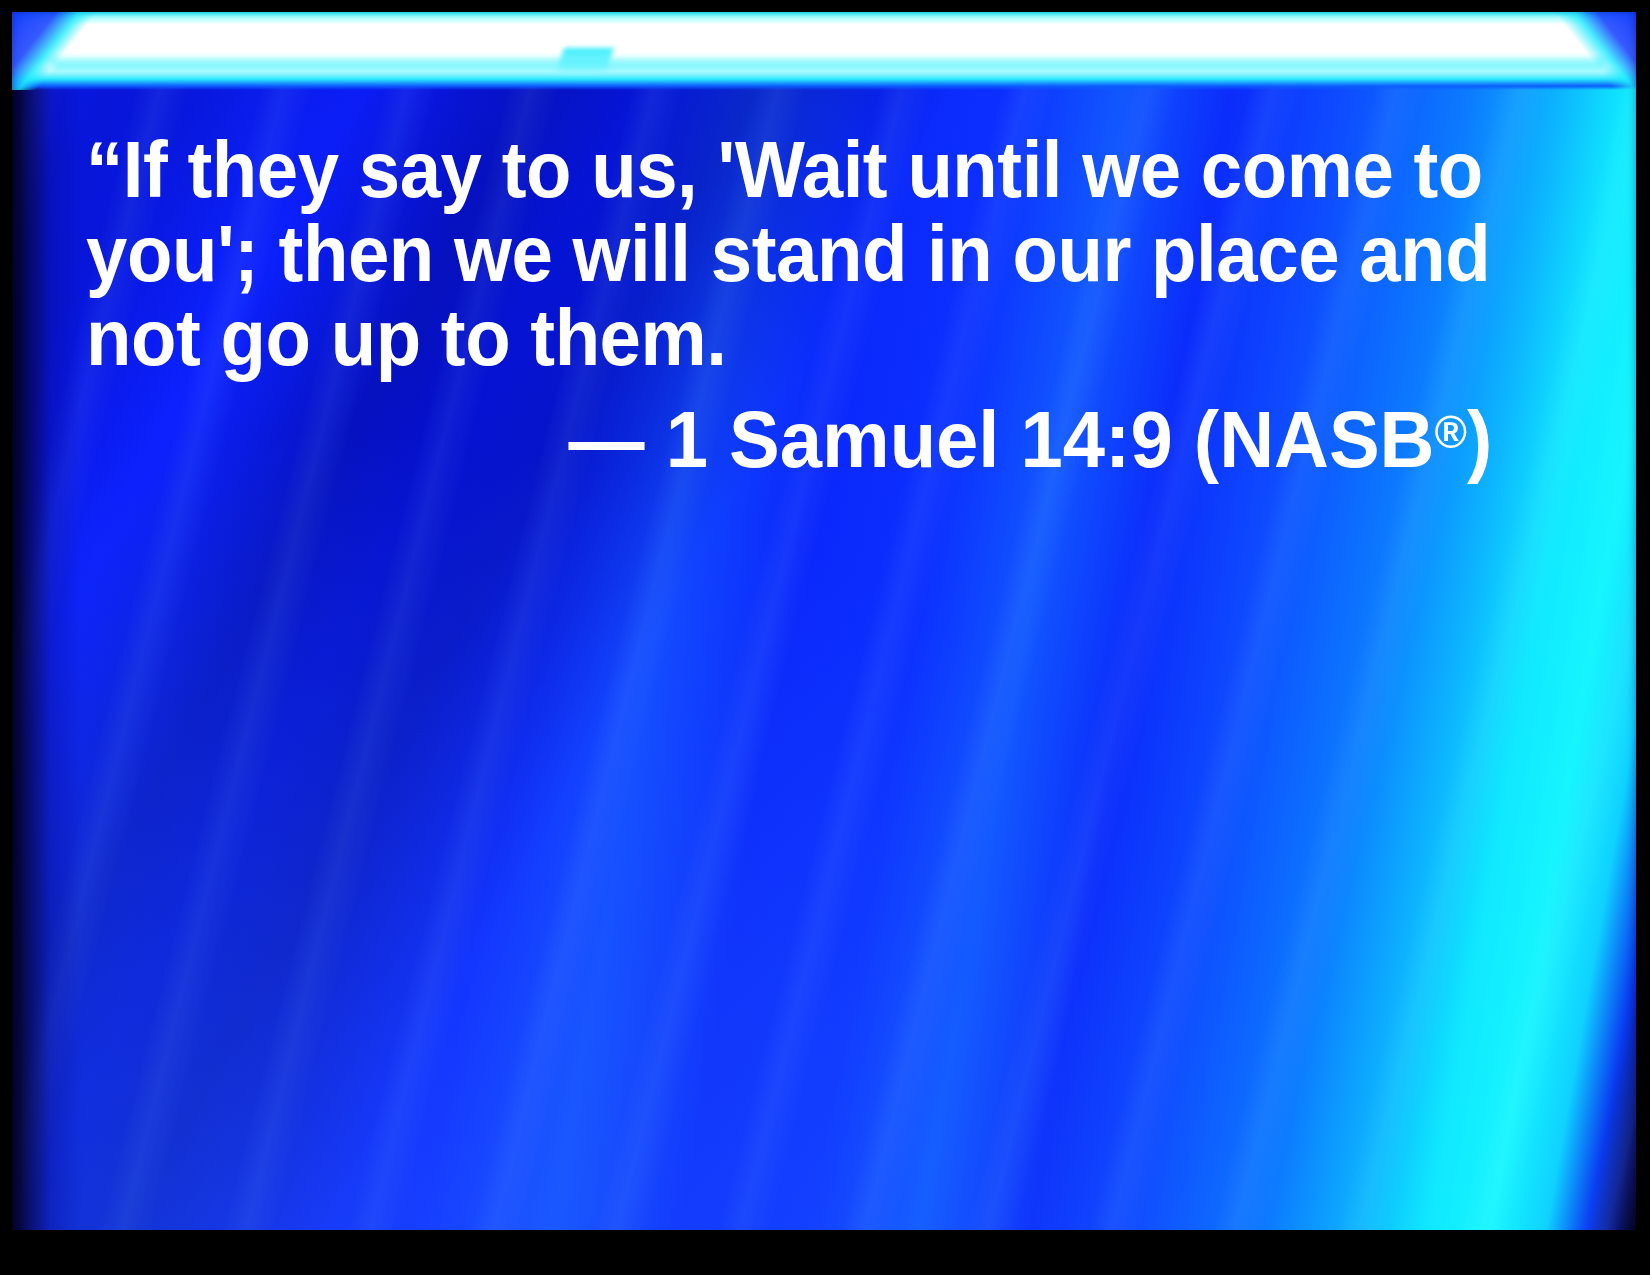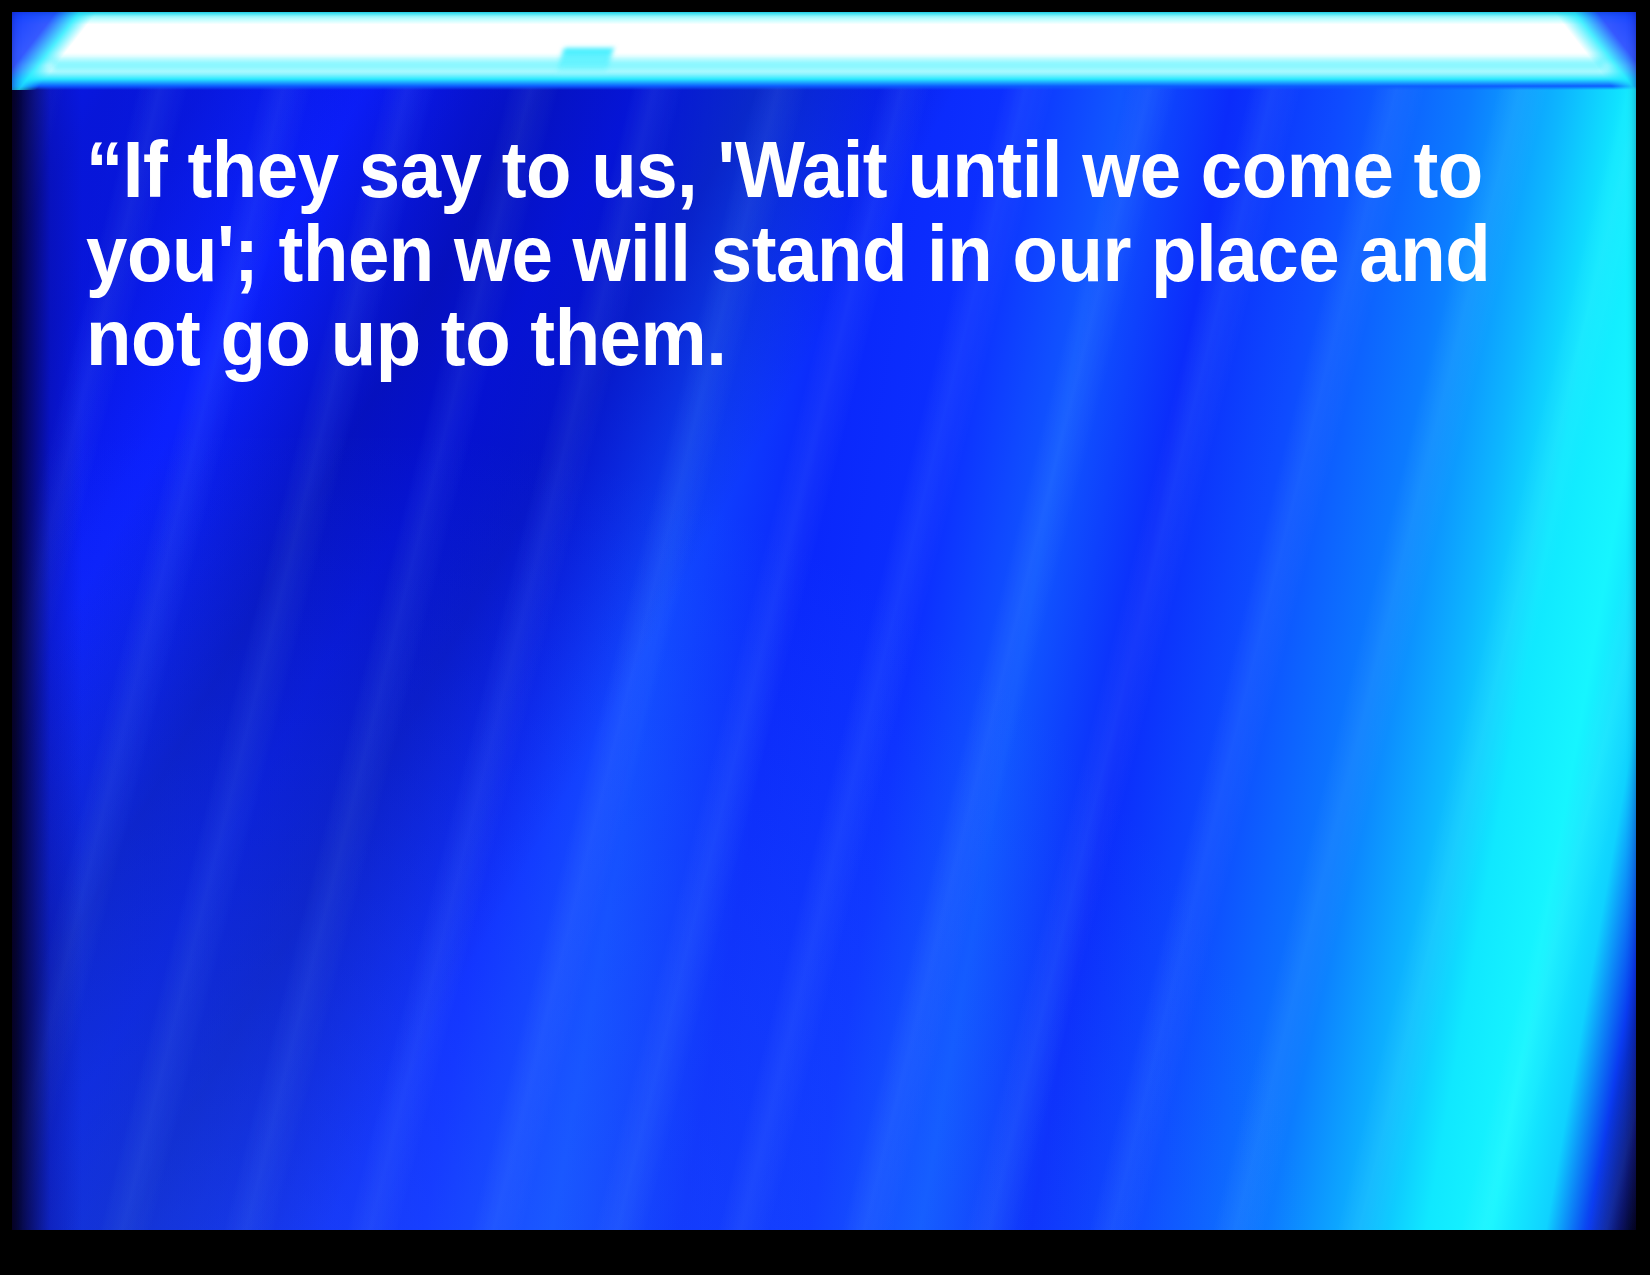--- a/index.html
+++ b/index.html
@@ -285,17 +285,18 @@
       <div class="banner-left-bevel"></div>
       <div class="banner-right-bevel"></div>
     </div>
   </div>
 
   <div id="text-block">
     <div class="verse-line">“If they say to us, 'Wait until we come to</div>
     <div class="verse-line">you'; then we will stand in our place and</div>
     <div class="verse-line">not go up to them.</div>
 
+    <div id="citation-line"><span class="cite-inner"><span>—</span><span>&nbsp;</span><span>1 Samuel 14:9</span><span>&nbsp;</span><span>(</span><span>NASB</span><span class="reg-mark">®</span><span>)</span></span></div>
   </div>
 
   <div class="frame-tint"></div>
   <div class="frame"></div>
 </div>
 
 </body></html>

